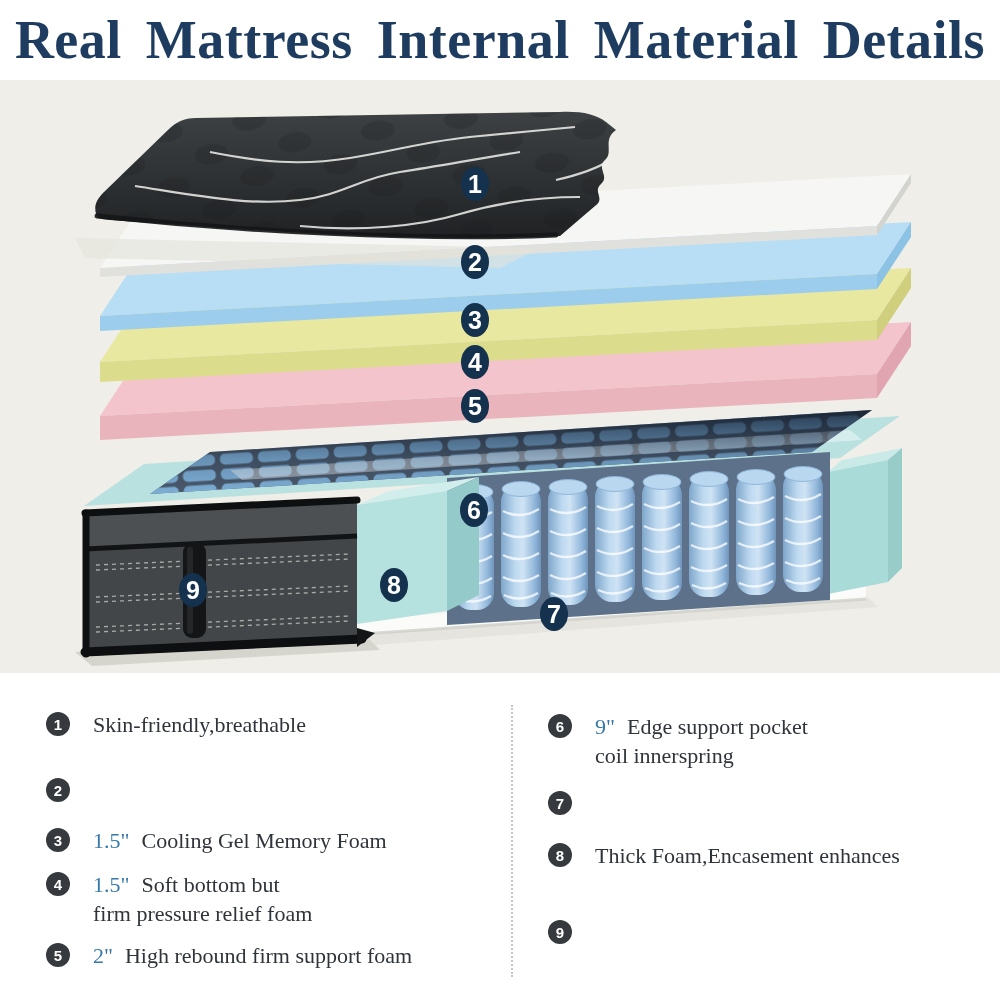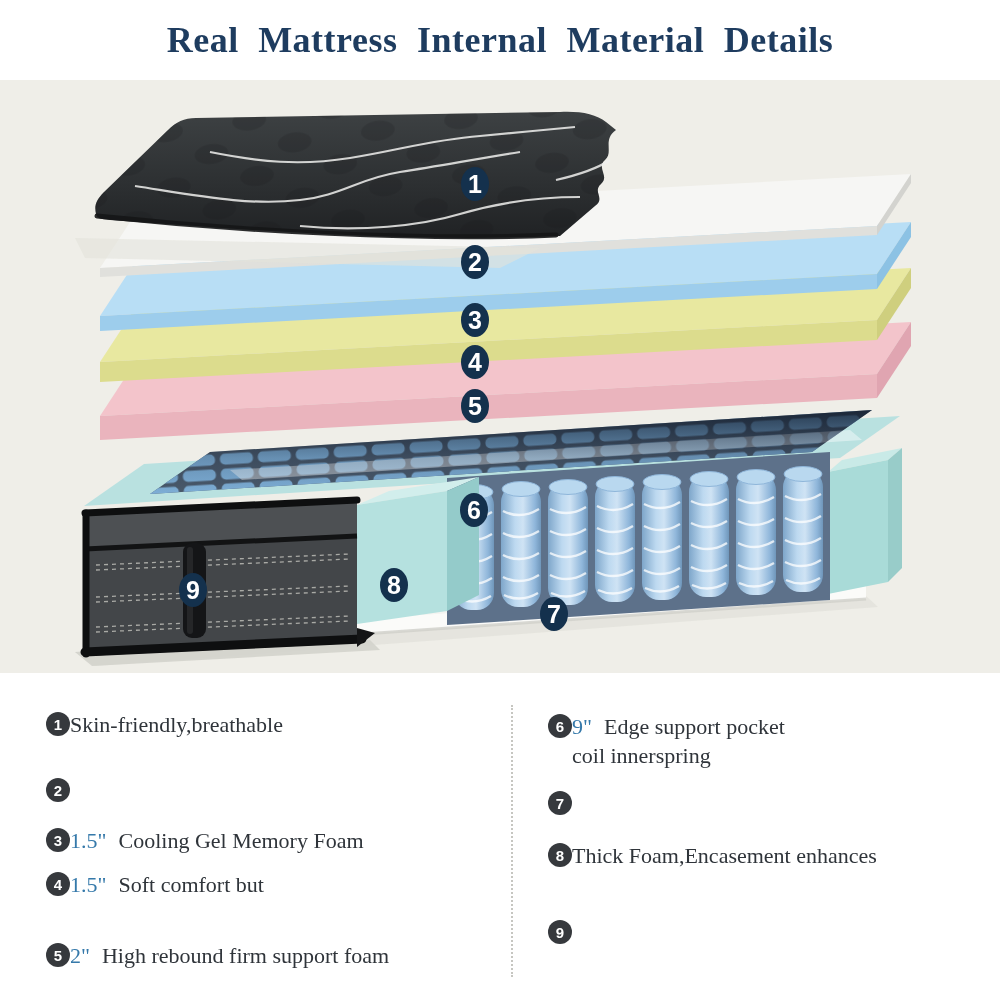--- a/index.html
+++ b/index.html
@@ -6,39 +6,39 @@
   body{
     width:1000px;height:1000px;overflow:hidden;background:#ffffff;
     font-family:"Liberation Serif","DejaVu Serif",serif;
   }
   
   .title-bar{
     height:80px;display:flex;align-items:center;justify-content:center;
     background:#ffffff;
   }
   .title-bar h1{
-    margin:0;font-size:36px;font-weight:bold;color:#1e3c5f;
+    margin:0;font-size:54px;font-weight:bold;color:#1e3c5f;
     letter-spacing:.5px;word-spacing:10px;
   }
   
   .diagram{height:593px;background:#efeee8;position:relative;}
   .diagram svg{display:block;}
   
   .legend{height:327px;background:#ffffff;position:relative;
           font-size:22px;line-height:29px;color:#2f343a;}
   .legend-item{position:absolute;display:flex;align-items:flex-start;}
   .lb{
     flex:0 0 auto;width:24px;height:24px;border-radius:50%;
     background:#36393d;color:#ffffff;
     font-family:"Liberation Sans","DejaVu Sans",sans-serif;
     font-size:15px;font-weight:bold;
     display:flex;align-items:center;justify-content:center;
     margin-top:2px;
   }
-  .lt{}
+  .lt{margin-left:23px;}
   .meas{color:#3579aa;}
   .meas:not(:empty){margin-right:12px;}
   .divider{
     position:absolute;left:511px;top:32px;height:272px;width:0;
     border-left:2px dotted #c6c6c1;
   }
 </style>
 </head>
 <body>
 
@@ -232,21 +232,22 @@
   <div class="legend-item" style="left:46px;top:153px">
     <div class="lb">3</div>
     <div class="lt">
       <div><span class="meas">1.5"</span><span>Cooling Gel Memory Foam</span></div>
       <div></div>
     </div>
   </div>
   <div class="legend-item" style="left:46px;top:197px">
     <div class="lb">4</div>
     <div class="lt">
-      <div><span class="meas">1.5"</span><span>Soft comfort but</span></div>
+      <div><span class="meas">1.5"</span><span>Soft bottom but</span></div>
+      <div>firm pressure relief foam</div>
     </div>
   </div>
   <div class="legend-item" style="left:46px;top:268px">
     <div class="lb">5</div>
     <div class="lt">
       <div><span class="meas">2"</span><span>High rebound firm support foam</span></div>
       <div></div>
     </div>
   </div>
 

